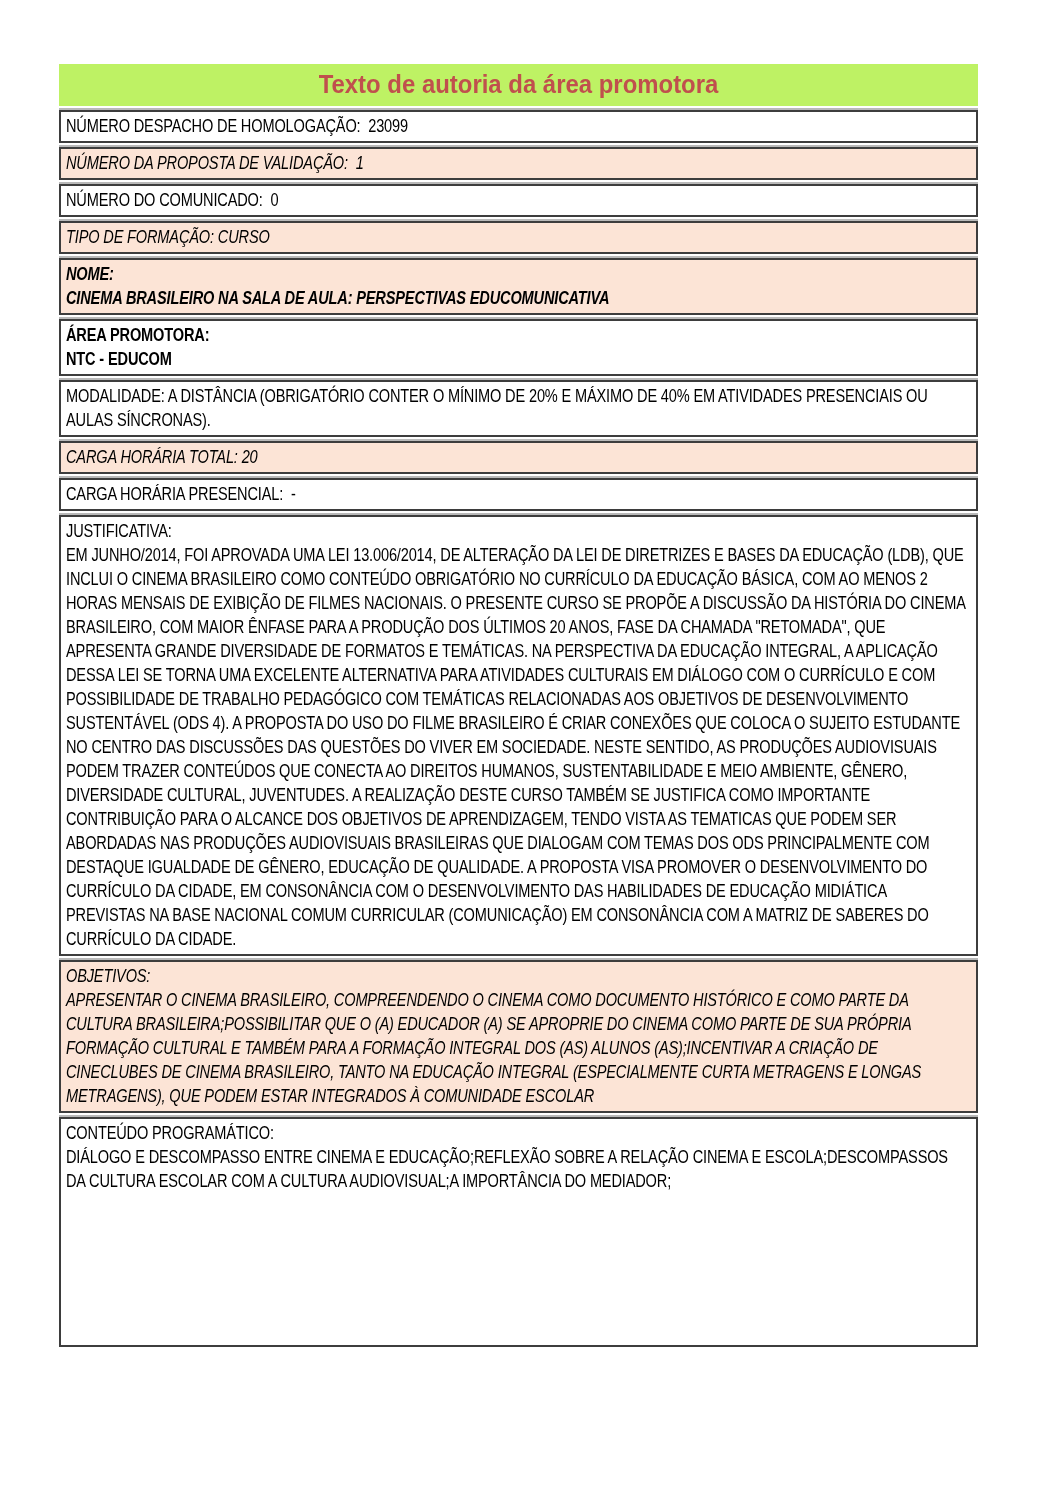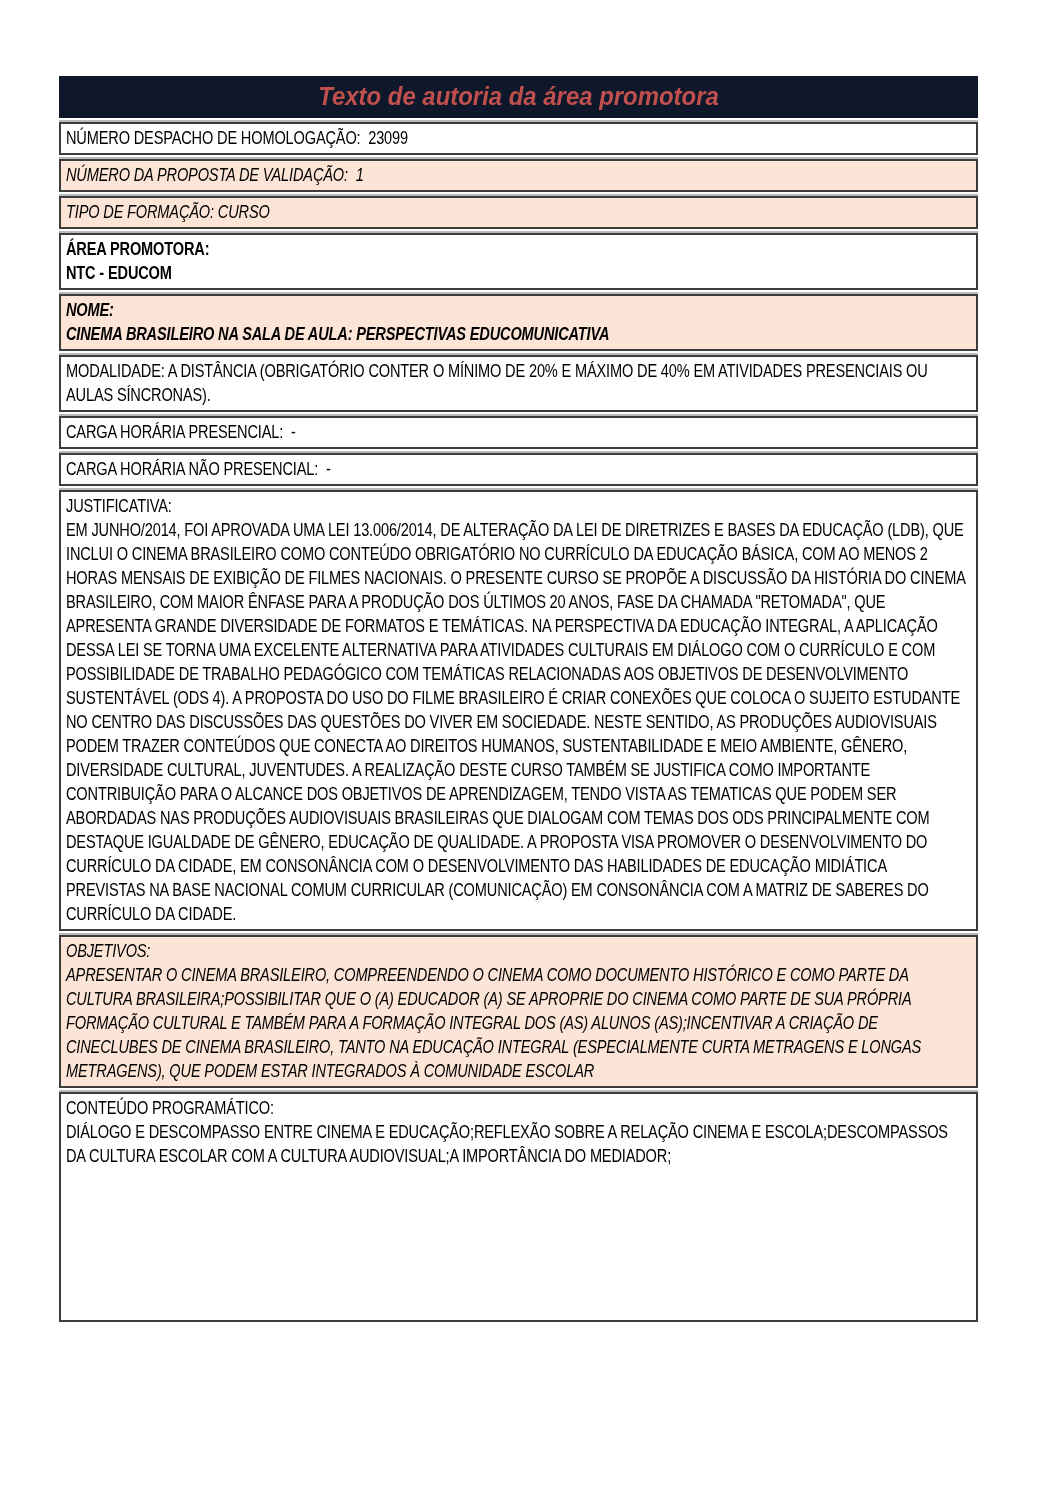--- a/index.html
+++ b/index.html
@@ -23,25 +23,24 @@
     font-weight: bold;
     font-size: 24px;
     line-height: 33px;
     letter-spacing: -0.3px;
     transform: scaleX(0.82);
     transform-origin: 50% 50%;
     white-space: nowrap;
   }
   
   .banner {
-    margin-top: 20px;
-    background: #0f172a;
+    margin-top: 8px;
+    background: #bef264;
     text-align: center;
     padding: 5px 0 7px 0;
-    font-style: italic;
   }
   .banner-text {
     color: #C0504D;
     font-weight: bold;
     font-size: 26px;
     line-height: 30px;
     transform: scaleX(0.92);
     transform-origin: 50% 50%;
     white-space: nowrap;
   }
@@ -81,48 +80,51 @@
   </div>
 
   <div class="row white">
     <div class="row-text">NÚMERO DESPACHO DE HOMOLOGAÇÃO:  23099</div>
   </div>
 
   <div class="row peach">
     <div class="row-text">NÚMERO DA PROPOSTA DE VALIDAÇÃO:  1</div>
   </div>
 
+  <div class="row white">
+    <div class="row-text">NÚMERO DO COMUNICADO:  0</div>
+  </div>
 
   <div class="row peach">
     <div class="row-text">TIPO DE FORMAÇÃO: CURSO</div>
+  </div>
+
+  <div class="row peach bold">
+    <div class="row-text">NOME:
+CINEMA BRASILEIRO NA SALA DE AULA: PERSPECTIVAS EDUCOMUNICATIVA</div>
   </div>
 
   <div class="row white bold">
     <div class="row-text">ÁREA PROMOTORA:
 NTC - EDUCOM</div>
   </div>
 
-  <div class="row peach bold">
-    <div class="row-text">NOME:
-CINEMA BRASILEIRO NA SALA DE AULA: PERSPECTIVAS EDUCOMUNICATIVA</div>
-  </div>
-
   <div class="row white">
     <div class="row-text">MODALIDADE: A DISTÂNCIA (OBRIGATÓRIO CONTER O MÍNIMO DE 20% E MÁXIMO DE 40% EM ATIVIDADES PRESENCIAIS OU AULAS SÍNCRONAS).</div>
   </div>
 
+  <div class="row peach">
+    <div class="row-text">CARGA HORÁRIA TOTAL: 20</div>
+  </div>
 
   <div class="row white">
     <div class="row-text">CARGA HORÁRIA PRESENCIAL:  -</div>
   </div>
 
 
-  <div class="row white">
-    <div class="row-text">CARGA HORÁRIA NÃO PRESENCIAL:  -</div>
-  </div>
 
 
   <div class="row white">
     <div class="row-text">JUSTIFICATIVA:
 EM JUNHO/2014, FOI APROVADA UMA LEI 13.006/2014, DE ALTERAÇÃO DA LEI DE DIRETRIZES E BASES DA EDUCAÇÃO (LDB), QUE INCLUI O CINEMA BRASILEIRO COMO CONTEÚDO OBRIGATÓRIO NO CURRÍCULO DA EDUCAÇÃO BÁSICA, COM AO MENOS 2 HORAS MENSAIS DE EXIBIÇÃO DE FILMES NACIONAIS. O PRESENTE CURSO SE PROPÕE A DISCUSSÃO DA HISTÓRIA DO CINEMA BRASILEIRO, COM MAIOR ÊNFASE PARA A PRODUÇÃO DOS ÚLTIMOS 20 ANOS, FASE DA CHAMADA "RETOMADA", QUE APRESENTA GRANDE DIVERSIDADE DE FORMATOS E TEMÁTICAS. NA PERSPECTIVA DA EDUCAÇÃO INTEGRAL, A APLICAÇÃO DESSA LEI SE TORNA UMA EXCELENTE ALTERNATIVA PARA ATIVIDADES CULTURAIS EM DIÁLOGO COM O CURRÍCULO E COM POSSIBILIDADE DE TRABALHO PEDAGÓGICO COM TEMÁTICAS RELACIONADAS AOS OBJETIVOS DE DESENVOLVIMENTO SUSTENTÁVEL (ODS 4). A PROPOSTA DO USO DO FILME BRASILEIRO É CRIAR CONEXÕES QUE COLOCA O SUJEITO ESTUDANTE NO CENTRO DAS DISCUSSÕES DAS QUESTÕES DO VIVER EM SOCIEDADE. NESTE SENTIDO, AS PRODUÇÕES AUDIOVISUAIS PODEM TRAZER CONTEÚDOS QUE CONECTA AO DIREITOS HUMANOS, SUSTENTABILIDADE E MEIO AMBIENTE, GÊNERO, DIVERSIDADE CULTURAL, JUVENTUDES. A REALIZAÇÃO DESTE CURSO TAMBÉM SE JUSTIFICA COMO IMPORTANTE CONTRIBUIÇÃO PARA O ALCANCE DOS OBJETIVOS DE APRENDIZAGEM, TENDO VISTA AS TEMATICAS QUE PODEM SER ABORDADAS NAS PRODUÇÕES AUDIOVISUAIS BRASILEIRAS QUE DIALOGAM COM TEMAS DOS ODS PRINCIPALMENTE COM DESTAQUE IGUALDADE DE GÊNERO, EDUCAÇÃO DE QUALIDADE. A PROPOSTA VISA PROMOVER O DESENVOLVIMENTO DO CURRÍCULO DA CIDADE, EM CONSONÂNCIA COM O DESENVOLVIMENTO DAS HABILIDADES DE EDUCAÇÃO MIDIÁTICA PREVISTAS NA BASE NACIONAL COMUM CURRICULAR (COMUNICAÇÃO) EM CONSONÂNCIA COM A MATRIZ DE SABERES DO CURRÍCULO DA CIDADE.</div>
   </div>
 
   <div class="row peach">
     <div class="row-text">OBJETIVOS:
 APRESENTAR O CINEMA BRASILEIRO, COMPREENDENDO O CINEMA COMO DOCUMENTO HISTÓRICO E COMO PARTE DA CULTURA BRASILEIRA;POSSIBILITAR QUE O (A) EDUCADOR (A) SE APROPRIE DO CINEMA COMO PARTE DE SUA PRÓPRIA FORMAÇÃO CULTURAL E TAMBÉM PARA A FORMAÇÃO INTEGRAL DOS (AS) ALUNOS (AS);INCENTIVAR A CRIAÇÃO DE CINECLUBES DE CINEMA BRASILEIRO, TANTO NA EDUCAÇÃO INTEGRAL (ESPECIALMENTE CURTA METRAGENS E LONGAS METRAGENS), QUE PODEM ESTAR INTEGRADOS À COMUNIDADE ESCOLAR</div>

